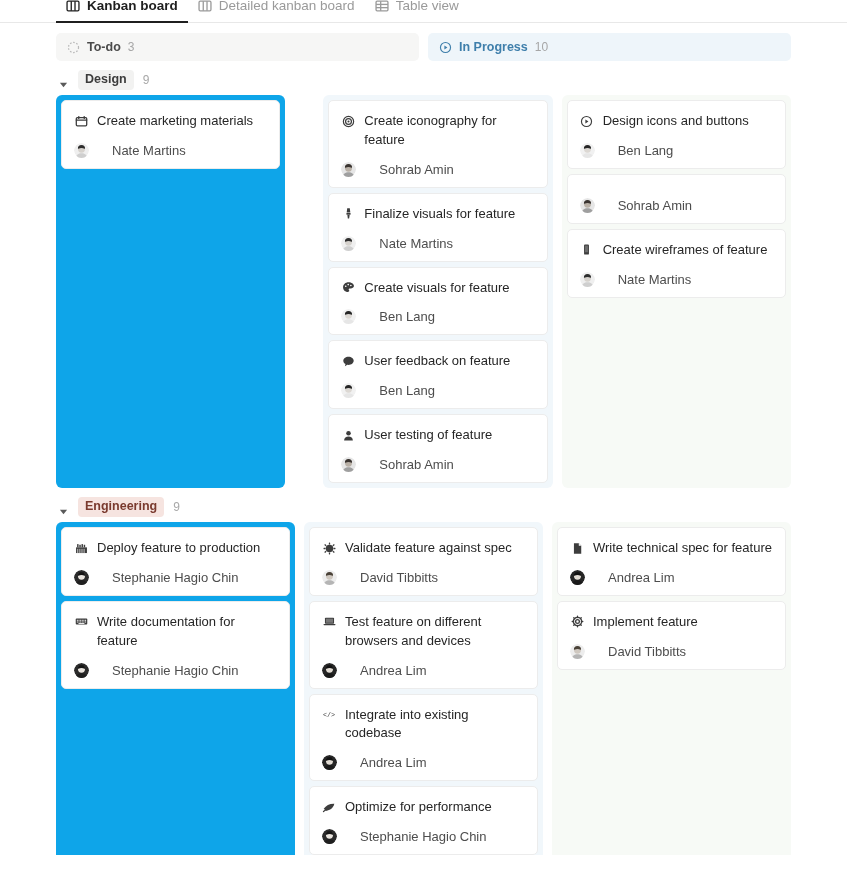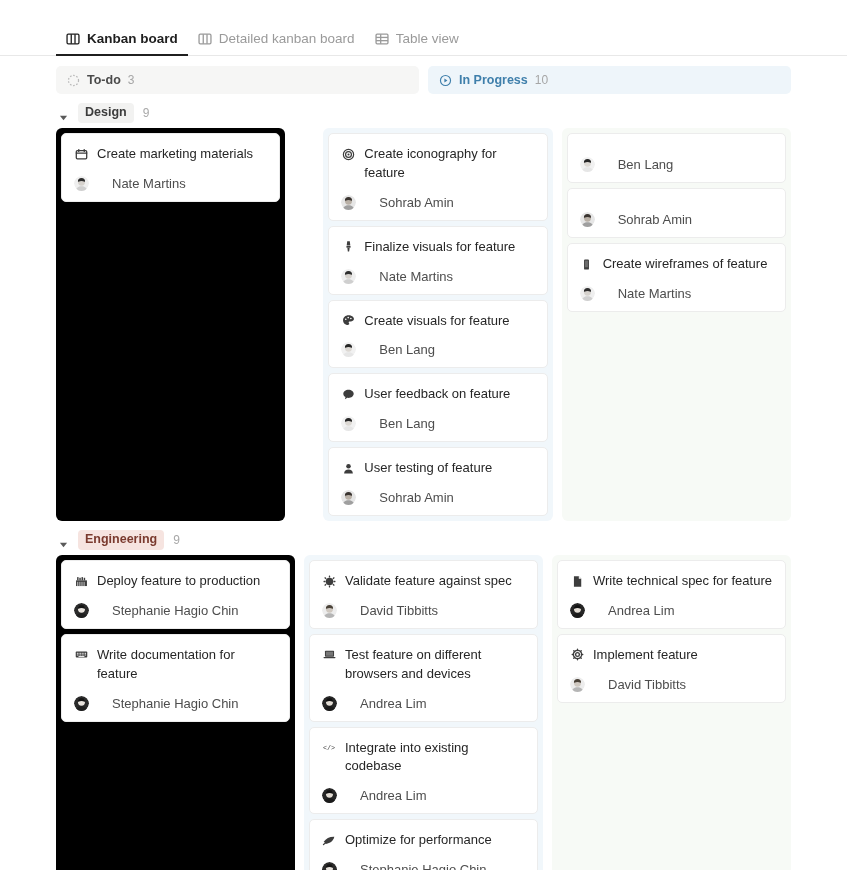--- a/index.html
+++ b/index.html
@@ -7,21 +7,21 @@
   html, body {
     width: 847px;
     height: 870px;
     background: #ffffff;
     font-family: "Liberation Sans", sans-serif;
     overflow: hidden;
   }
 
   
   .tabbar {
-    height: 56px;
+    height: 23px;
     border-bottom: 1px solid #e8e8e8;
     display: flex;
     align-items: flex-end;
     padding-left: 56px;
     gap: 0;
   }
   .tab {
     display: flex;
     align-items: center;
     gap: 7px;
@@ -105,21 +105,21 @@
     align-items: stretch;
   }
   .col-lane {
     flex: 1 1 0;
     border-radius: 6px;
     padding: 5px;
     display: flex;
     flex-direction: column;
     gap: 5px;
   }
-  .lane-todo     { background: #000000; }
+  .lane-todo     { background: #0ea5e9; }
   .lane-progress { background: #f1f7fb; }
   .lane-complete { background: #f7faf6; }
 
   
   .card {
     background: #ffffff;
     border: 1px solid #ececec;
     border-radius: 5px;
     padding: 11px 12px 10px 12px;
     cursor: pointer;
@@ -366,20 +366,29 @@
                     <path d="M10 2.6 c3.2 0 4.8 2 4.8 4.4 c0 0.5 -0.4 0.8 -0.9 0.5 c-1.1 -0.7 -2.4 -1 -3.9 -1 c-1.5 0 -2.8 0.3 -3.9 1 c-0.5 0.3 -0.9 0 -0.9 -0.5 c0 -2.4 1.6 -4.4 4.8 -4.4 z" fill="#3a3430"></path>
                     <path d="M2.5 20 c0 -4.2 3.4 -6.4 7.5 -6.4 c4.1 0 7.5 2.2 7.5 6.4 z" fill="#9f9f9f"></path>
                   </svg>
                 </span>
                 <span>Sohrab Amin</span>
               </div>
             </div>
           </div>
           <div class="col-lane lane-complete" style="min-height: 374px;">
             <div class="card">
+              <div class="card-title">
+                <span class="ticon">
+                  <svg width="13" height="13" viewBox="0 0 16 16">
+                    <circle cx="8" cy="8" r="6.2" stroke="currentColor" fill="none" stroke-width="1.4"></circle>
+                    <path d="M6.6 5.4 L10.4 8 L6.6 10.6 Z" fill="currentColor"></path>
+                  </svg>
+                </span>
+                <span>Design icons and buttons</span>
+              </div>
               <div class="card-assignee">
                 <span class="avatar">
                   <svg class="avatar-svg" width="15" height="15" viewBox="0 0 20 20">
                     <circle cx="10" cy="10" r="10" fill="#f1f1f1"></circle>
                     <circle cx="10" cy="8.4" r="4.6" fill="#dcd8d3"></circle>
                     <path d="M10 2.6 c3.2 0 4.8 2 4.8 4.4 c0 0.5 -0.4 0.8 -0.9 0.5 c-1.1 -0.7 -2.4 -1 -3.9 -1 c-1.5 0 -2.8 0.3 -3.9 1 c-0.5 0.3 -0.9 0 -0.9 -0.5 c0 -2.4 1.6 -4.4 4.8 -4.4 z" fill="#262626"></path>
                     <path d="M2.5 20 c0 -4.2 3.4 -6.4 7.5 -6.4 c4.1 0 7.5 2.2 7.5 6.4 z" fill="#e6e6e6"></path>
                   </svg>
                 </span>
                 <span>Ben Lang</span>

